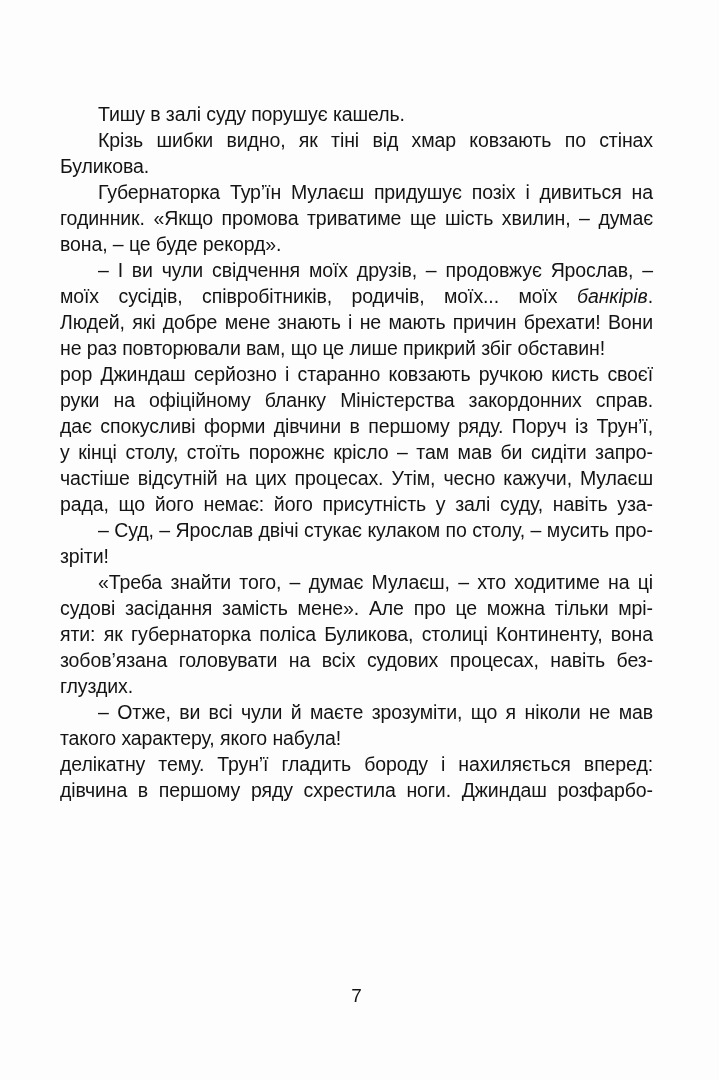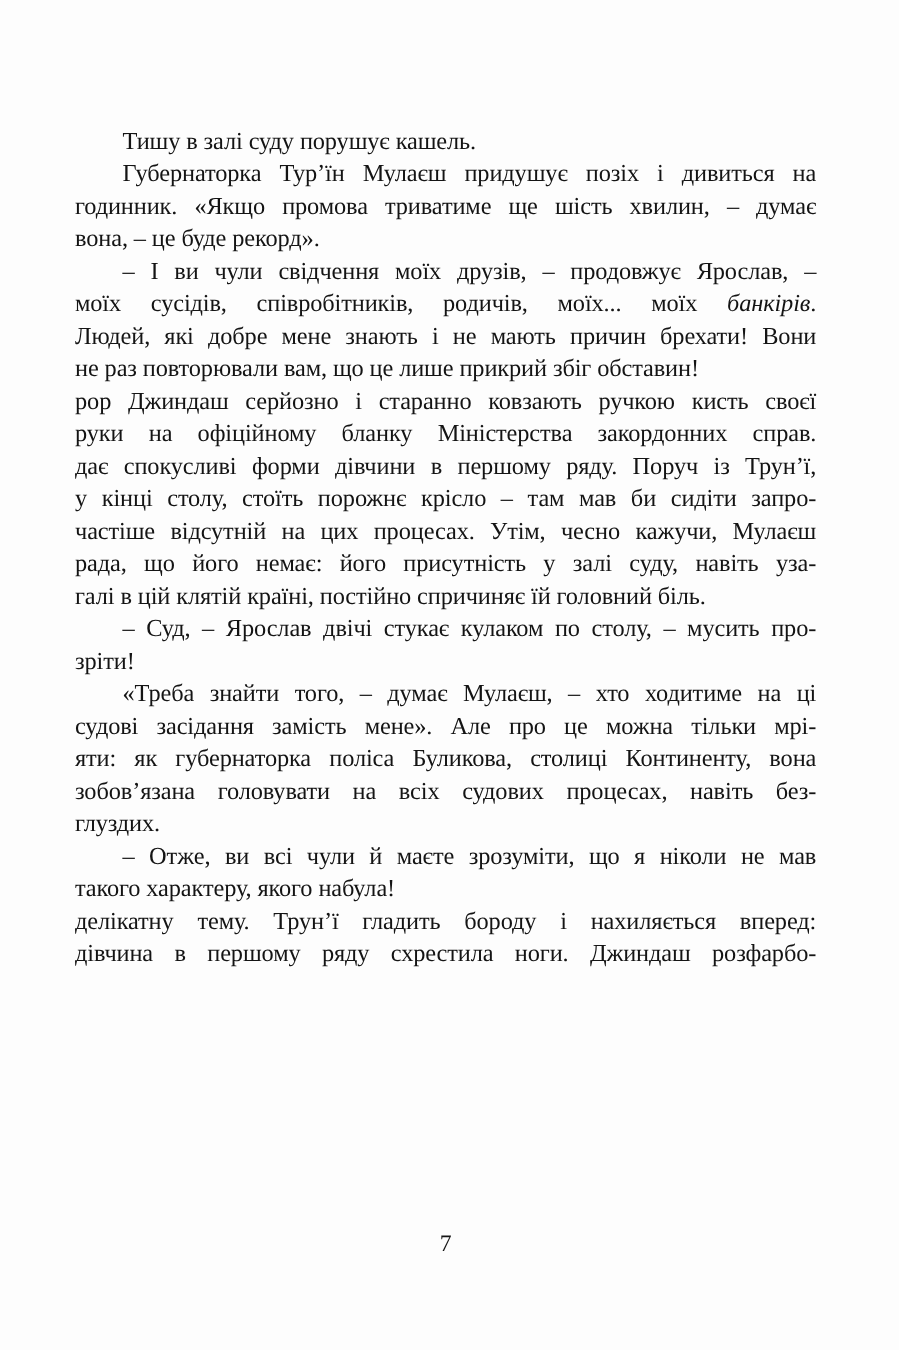--- a/index.html
+++ b/index.html
@@ -6,21 +6,21 @@
     margin: 0;
     padding: 0;
     width: 719px;
     height: 1080px;
     overflow: hidden;
   }
   .page {
     position: relative;
     width: 599px;
     height: 1080px;
-    font-family: Liberation Serif, serif;
+    font-family: Liberation Sans, sans-serif;
   }
   .text-block {
     position: absolute;
     left: 60px;
     top: 101px;
     width: 593px;
     font-size: 19.5px;
     line-height: 26px;
     letter-spacing: -0.1px;
   }
@@ -46,38 +46,41 @@
 </style>
 </head>
 <body style="background: rgb(253, 253, 253);">
 
 <div class="page" style="background: rgb(253, 253, 253); color: rgb(20, 20, 20);">
   <main class="text-block">
       <div class="para">
         <div class="line indent last"><span>Тишу в залі суду порушує кашель.</span></div>
       </div>
       <div class="para">
+        <div class="line indent"><span>Крізь шибки видно, як тіні від хмар ковзають по стінах</span></div>
+        <div class="line last"><span>Буликова.</span></div>
+      </div>
+      <div class="para">
         <div class="line indent"><span>Губернаторка Тур’їн Мулаєш придушує позіх і дивиться на</span></div>
         <div class="line"><span>годинник. «Якщо промова триватиме ще шість хвилин, – думає</span></div>
         <div class="line last"><span>вона, – це буде рекорд».</span></div>
       </div>
       <div class="para">
         <div class="line indent"><span>– І ви чули свідчення моїх друзів, – продовжує Ярослав, –</span></div>
         <div class="line"><span>моїх сусідів, співробітників, родичів, моїх... моїх </span><span class="italic">банкірів</span><span>.</span></div>
         <div class="line"><span>Людей, які добре мене знають і не мають причин брехати! Вони</span></div>
         <div class="line last"><span>не раз повторювали вам, що це лише прикрий збіг обставин!</span></div>
       </div>
       <div class="para">
         <div class="line"><span>рор Джиндаш серйозно і старанно ковзають ручкою кисть своєї</span></div>
         <div class="line"><span>руки на офіційному бланку Міністерства закордонних справ.</span></div>
         <div class="line"><span>дає спокусливі форми дівчини в першому ряду. Поруч із Трун’ї,</span></div>
         <div class="line"><span>у кінці столу, стоїть порожнє крісло – там мав би сидіти запро-</span></div>
         <div class="line"><span>частіше відсутній на цих процесах. Утім, чесно кажучи, Мулаєш</span></div>
         <div class="line"><span>рада, що його немає: його присутність у залі суду, навіть уза-</span></div>
-        <div class="line last"><span>галі в цій клятій країні, постійно спричиняє їй головний біль.</span></div>
       </div>
       <div class="para">
         <div class="line indent"><span>– Суд, – Ярослав двічі стукає кулаком по столу, – мусить про-</span></div>
         <div class="line last"><span>зріти!</span></div>
       </div>
       <div class="para">
         <div class="line indent"><span>«Треба знайти того, – думає Мулаєш, – хто ходитиме на ці</span></div>
         <div class="line"><span>судові засідання замість мене». Але про це можна тільки мрі-</span></div>
         <div class="line"><span>яти: як губернаторка поліса Буликова, столиці Континенту, вона</span></div>
         <div class="line"><span>зобов’язана головувати на всіх судових процесах, навіть без-</span></div>

